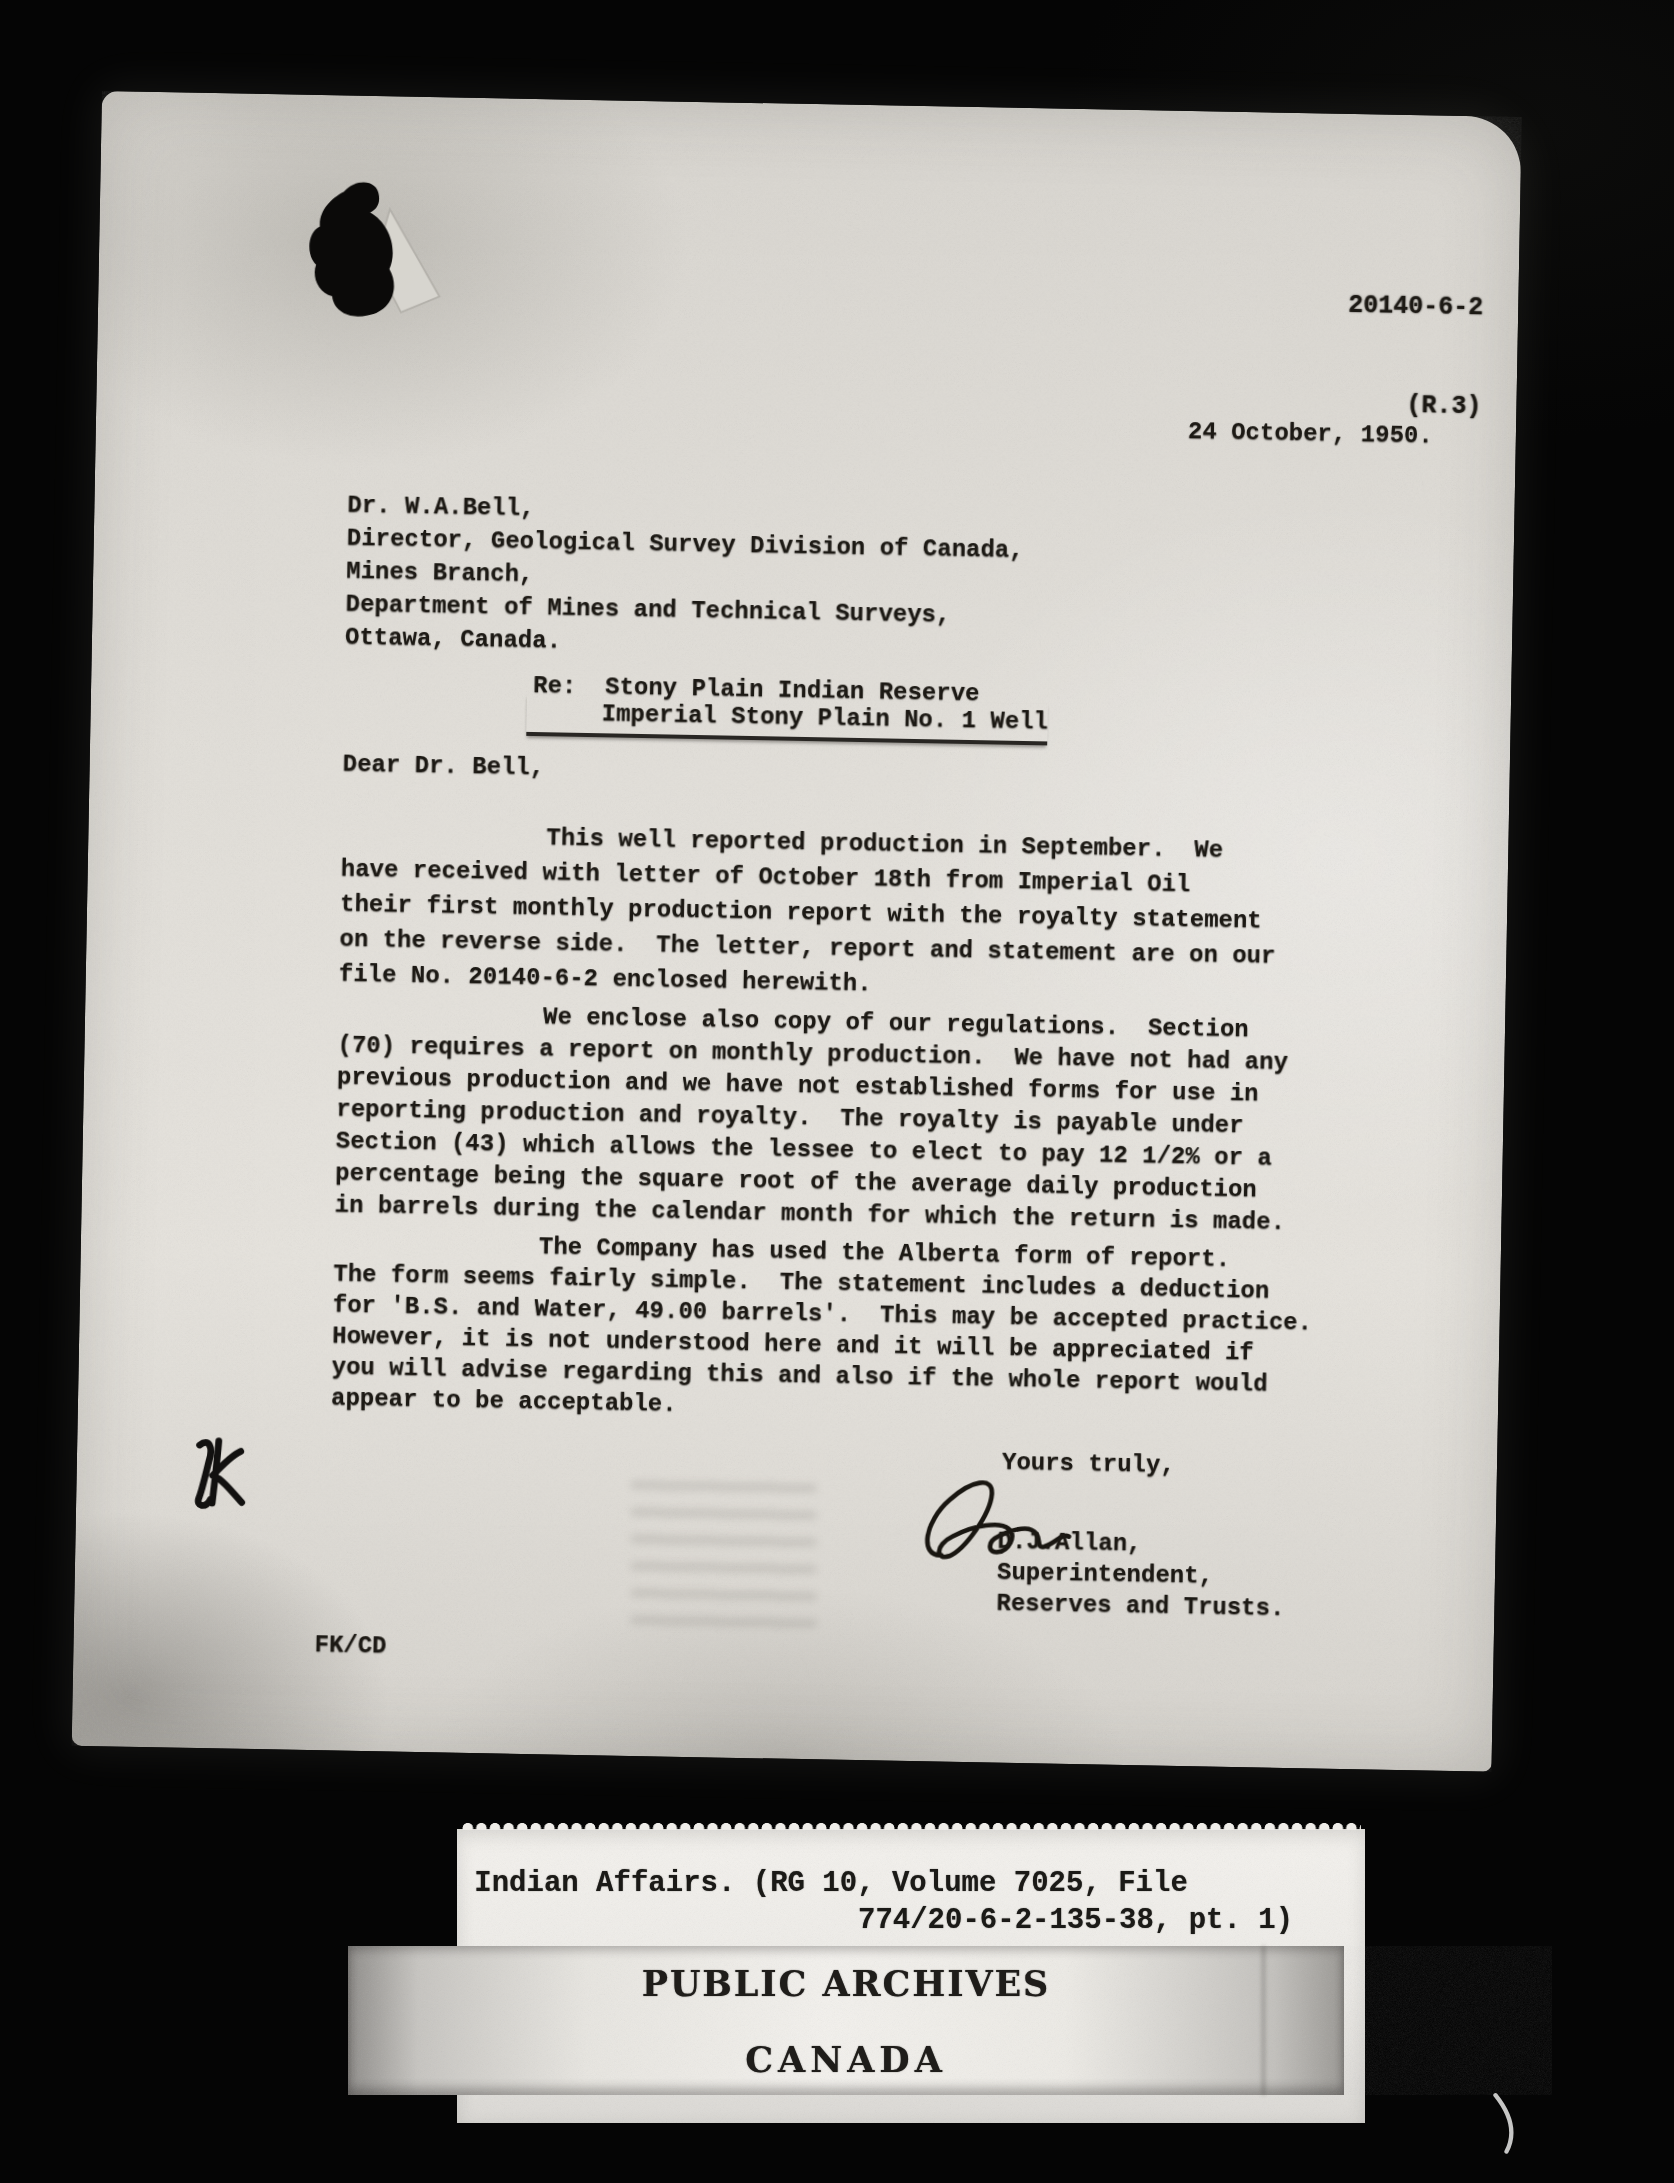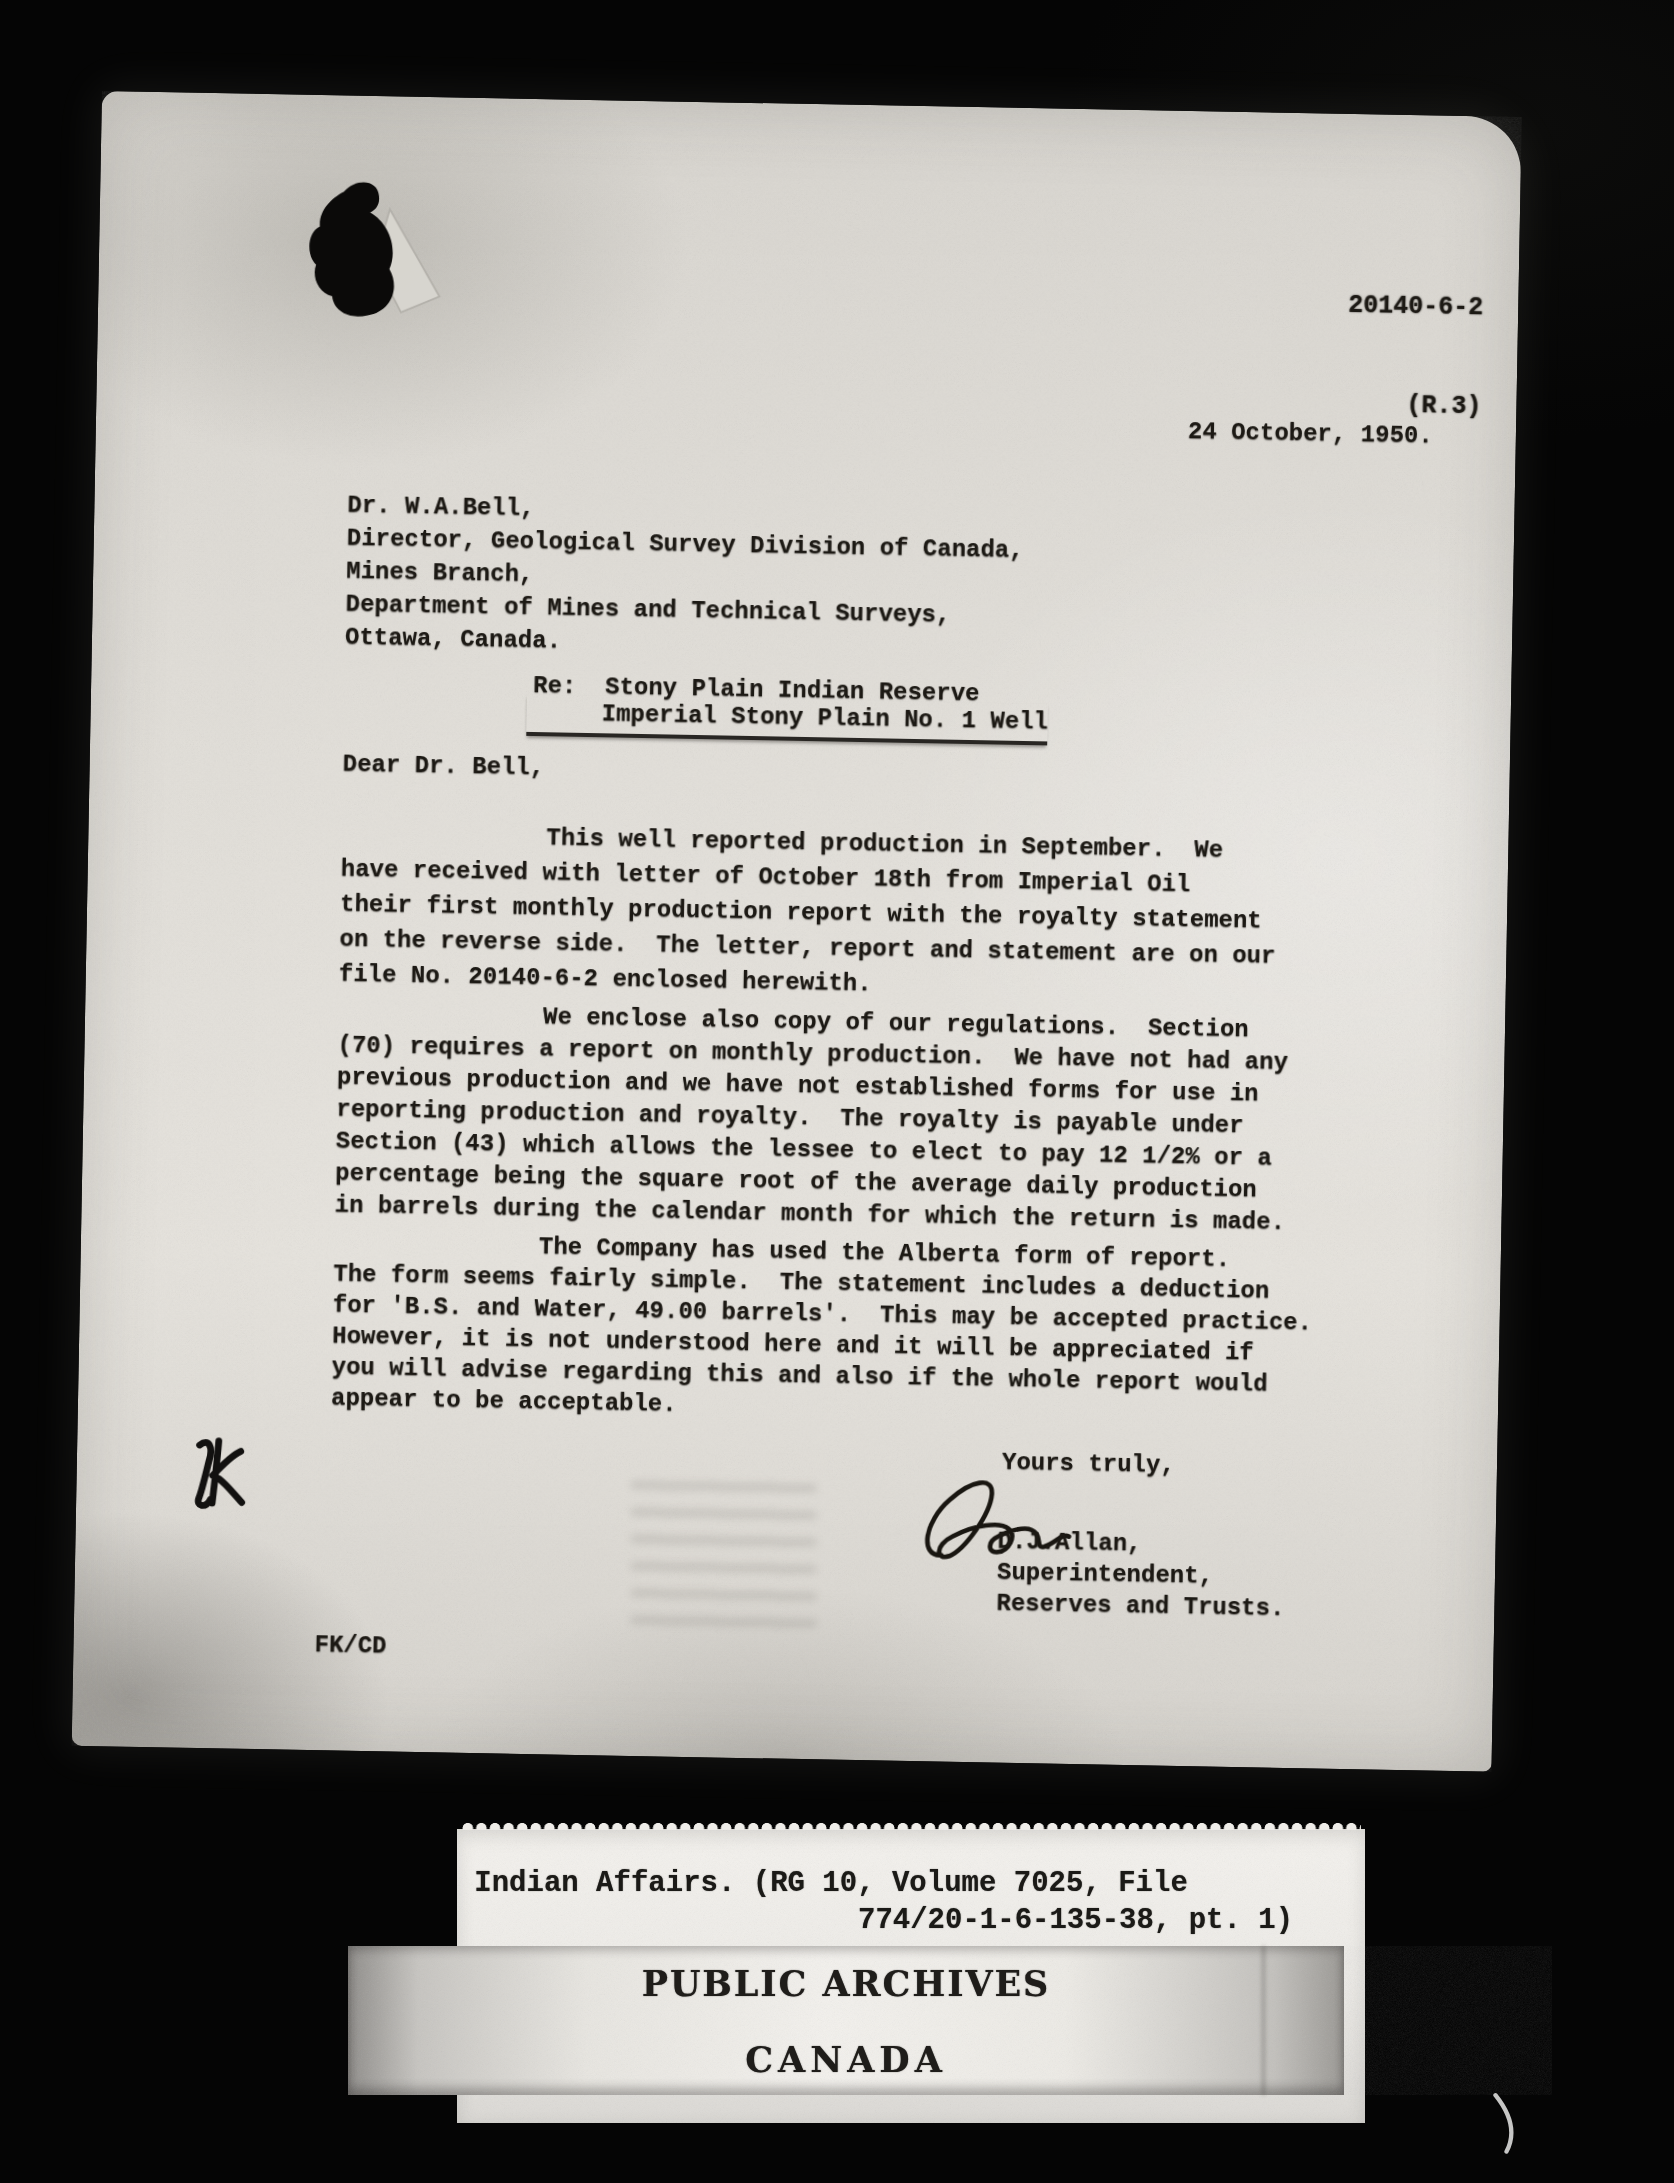--- a/index.html
+++ b/index.html
@@ -175,21 +175,21 @@
       <filter id="g2">
           <feTurbulence type="fractalNoise" baseFrequency="0.8" numOctaves="2" stitchTiles="stitch"></feTurbulence>
           <feColorMatrix type="saturate" values="0"></feColorMatrix>
           <feComponentTransfer>
             <feFuncA type="linear" slope="0.45" intercept="-0.08"></feFuncA>
           </feComponentTransfer>
         </filter>
       <rect width="100%" height="100%" filter="url(#g2)" opacity="0.3"></rect>
     </svg>
     <div class="ref1 typed2">Indian Affairs. (RG 10, Volume 7025, File</div>
-    <div class="ref2 typed2">774/20-1-6-135-38, pt. 1)</div>
+    <div class="ref2 typed2">774/20-6-2-135-38, pt. 1)</div>
   </div>
 
   <div class="stamp-strip">
     <svg class="grain" width="1204" height="149" viewBox="0 0 1950 242">
       <filter id="g3">
           <feTurbulence type="fractalNoise" baseFrequency="0.8" numOctaves="2" stitchTiles="stitch"></feTurbulence>
           <feColorMatrix type="saturate" values="0"></feColorMatrix>
           <feComponentTransfer>
             <feFuncA type="linear" slope="0.45" intercept="-0.08"></feFuncA>
           </feComponentTransfer>

